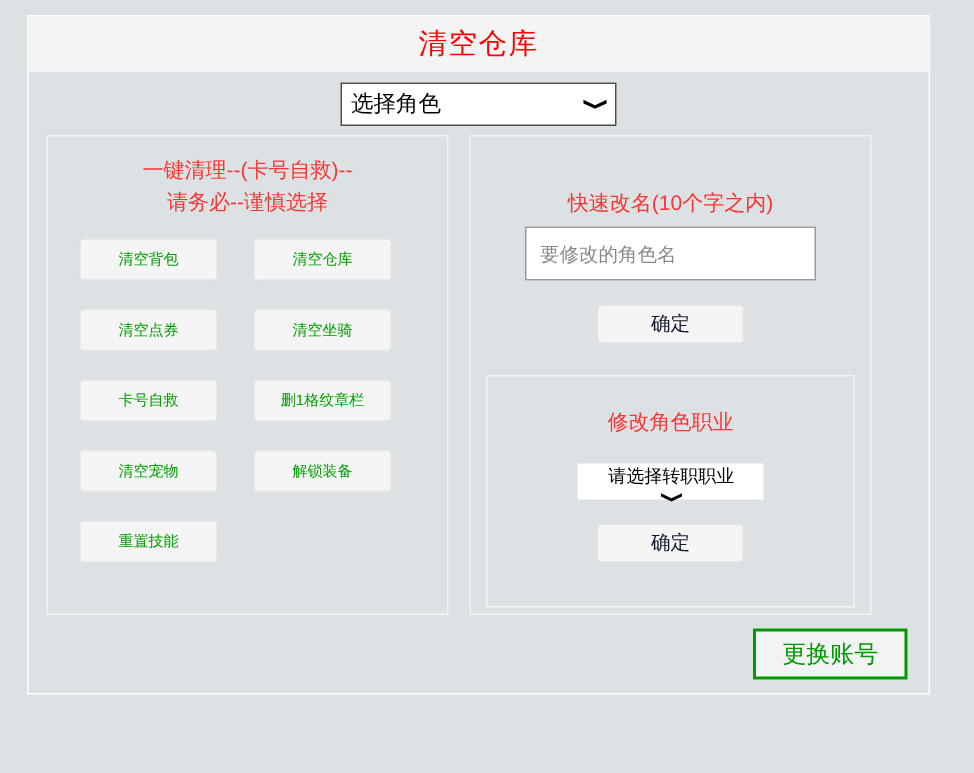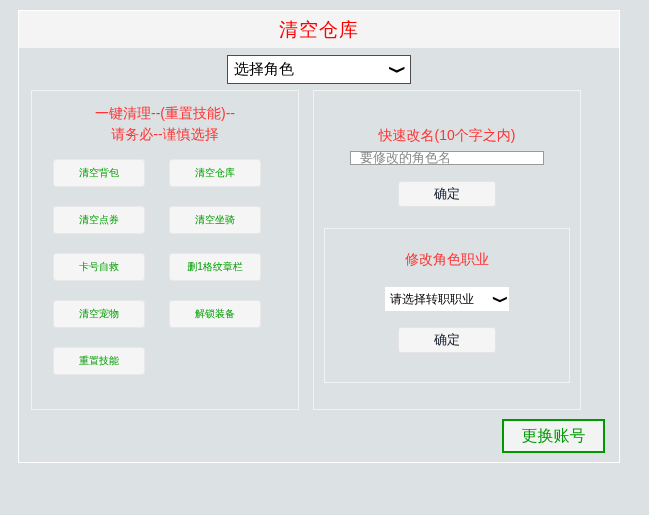--- a/index.html
+++ b/index.html
@@ -125,28 +125,28 @@
     cursor: pointer;
     font-family: "Liberation Sans", "DejaVu Sans", sans-serif;
   }
 
   
   .rename-block { padding-top: 22px; }
   .rename-input {
     display: block;
     margin: 0 auto;
     width: 194px;
-    height: 14px;
+    height: 36px;
     box-sizing: border-box;
     background: #ffffff;
     border: 1px solid #9a9a9a;
     font-size: 13px;
     color: #404040;
     padding: 0 9px;
-    font-family: Liberation Mono, monospace;
+    font-family: Liberation Sans, sans-serif;
   }
   .rename-input::placeholder { color: #8a8a8a; opacity: 1; }
 
   .confirm-btn {
     display: block;
     margin: 16px auto 0 auto;
     width: 98px;
     height: 26px;
     box-sizing: border-box;
     background: #f5f5f5;
@@ -180,20 +180,21 @@
     background: #ffffff;
     border: none;
     font-size: 12px;
     color: #000000;
     display: flex;
     align-items: center;
     justify-content: space-between;
     padding: 0 4px 0 5px;
     cursor: default;
     font-family: "Liberation Sans", "DejaVu Sans", sans-serif;
+    flex-direction: column;
   }
   .job-select .chev { font-size: 10px; }
 
   
   .footer {
     height: 52px;
     display: flex;
     align-items: center;
     justify-content: flex-end;
     padding-right: 14px;
@@ -227,21 +228,21 @@
     <div class="role-select">
       <span>选择角色</span>
       <span class="chev" style="display: inline-block; transform: rotate(90deg) scaleY(1.4);">❯</span>
     </div>
   </div>
 
   <div class="cols">
 
     <div class="panel panel-left">
       <div class="panel-title two-line">
-        <div>一键清理--(重置技能)--</div>
+        <div>一键清理--(卡号自救)--</div>
         <div>请务必--谨慎选择</div>
       </div>
 
       <div class="btn-grid">
         <div class="gbtn">清空背包</div>
         <div class="gbtn">清空仓库</div>
         <div class="gbtn">清空点券</div>
         <div class="gbtn">清空坐骑</div>
         <div class="gbtn">卡号自救</div>
         <div class="gbtn">删1格纹章栏</div>

